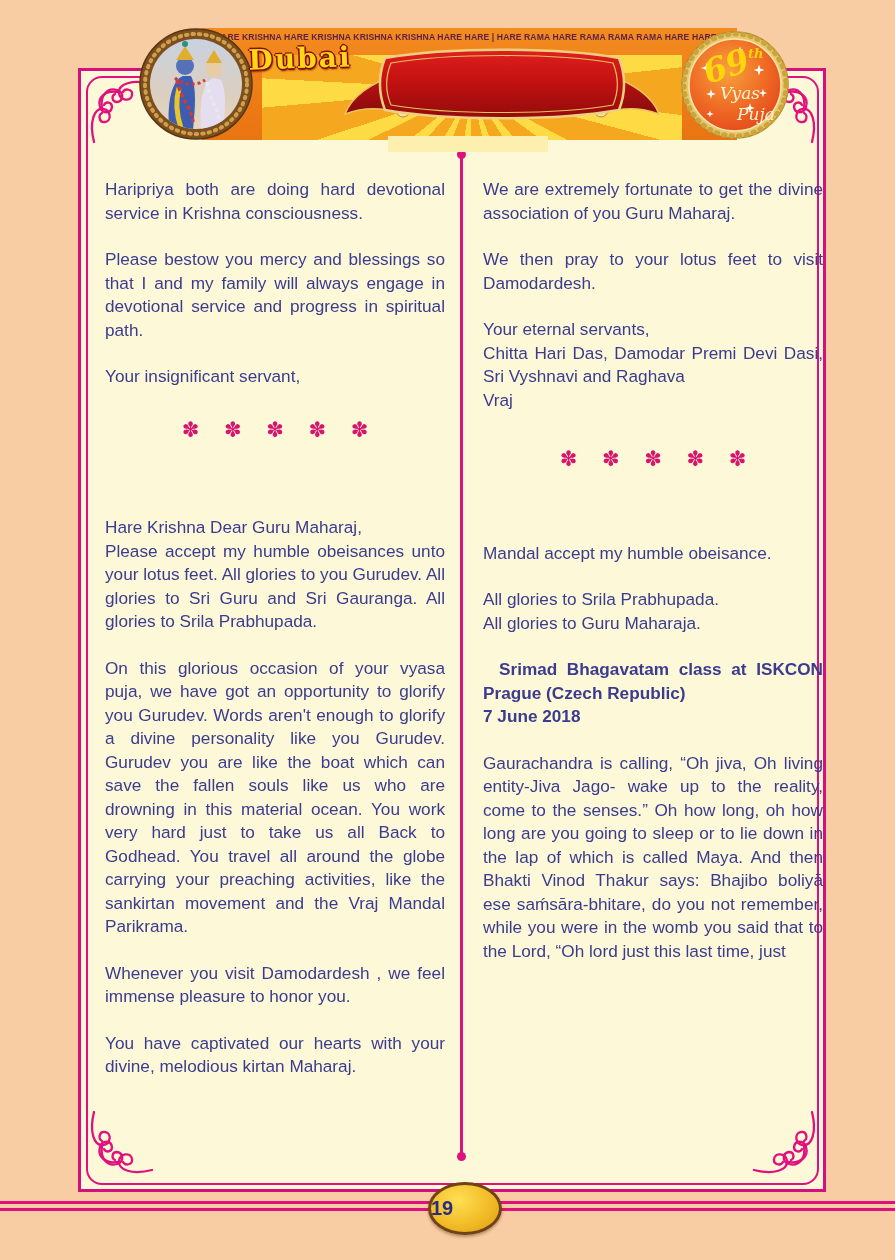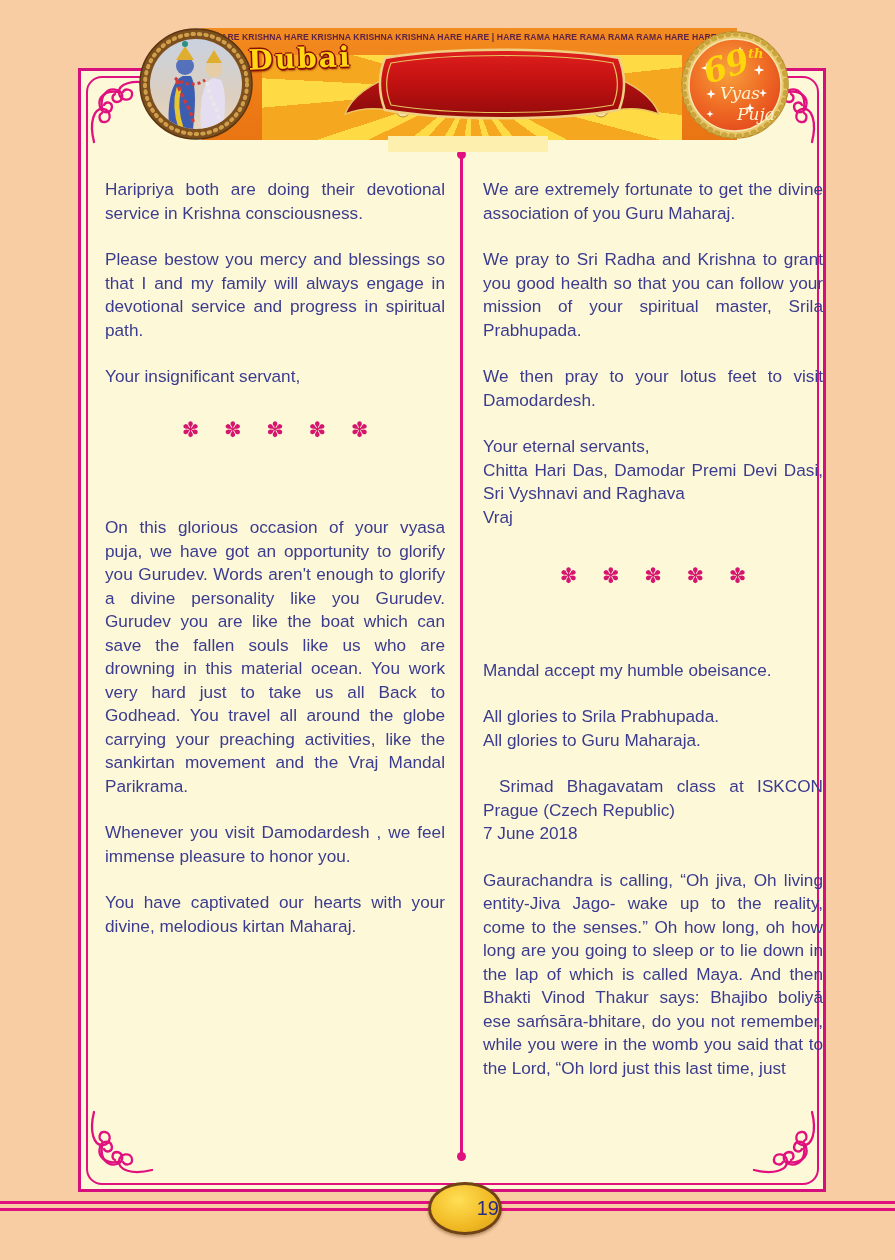--- a/index.html
+++ b/index.html
@@ -59,43 +59,43 @@
   .medallion { position:absolute; left:139px; top:28px; width:114px; height:112px; z-index:6; }
   .badge     { position:absolute; left:680px; top:30px; width:110px; height:110px; z-index:6; }
   
   .col {
     position:absolute; top:178px; width:340px; z-index:5;
     color:#3b3b8f; font-size:17.2px; line-height:23.5px; text-align:justify;
   }
   .col p { margin:0 0 23px 0; white-space:pre-line; }
   .col-left  { left:105px; }
   .col-right { left:483px; }
-  .indent-first { text-indent:16px; }
+  .indent-first { text-indent:16px;font-weight:bold; }
   .stars {
     text-align:center; color:#d6156e; font-size:21px; letter-spacing:9px;
     text-indent:9px; font-family:"DejaVu Sans",sans-serif;
   }
   .stars-left  { margin:30px 0 74px 0; }
   .stars-right { margin:36px 0 70px 0; }
   
   .divider { position:absolute; left:460px; top:154px; width:3px; height:1002px;
              background:#e0107e; z-index:3; }
   .divider-dot { position:absolute; left:457px; width:9px; height:9px;
                  border-radius:50%; background:#e0107e; z-index:3; }
   .dot-top { top:150px; } .dot-bottom { top:1152px; }
   
   .bottom-line { position:absolute; left:0; width:895px; background:#e0107e; z-index:2; }
   .bl-1 { top:1201px; height:3px; }
   .bl-2 { top:1208px; height:2.5px; }
   .page-number-oval {
     position:absolute; left:428px; top:1182px; width:68px; height:47px;
     border-radius:50%; border:3.5px solid #6f4316;
     background:radial-gradient(ellipse at 40% 32%, #ffdf55 0%, #f2bc27 55%, #d99d12 100%);
-    display:flex; align-items:center; justify-content:flex-end;
-    color:#2b2b80; font-weight:normal; font-size:20px; z-index:9;
+    display:flex; align-items:center; justify-content:flex-start;
+    color:#2b2b80; font-weight:bold; font-size:20px; z-index:9;
     box-shadow:0 2px 3px rgba(90,50,10,0.4);
   }
 </style>
 </head>
 <body>
 
 <div class="page">
 
   <div class="paper"></div>
   <div class="paper-inner"></div>
@@ -211,32 +211,33 @@
     <text x="68" y="28" font-family="DejaVu Serif, Liberation Serif, serif" font-size="13" font-style="italic" font-weight="bold" fill="#ffd60a">th</text>
     <text x="40" y="69" font-family="DejaVu Serif, Liberation Serif, serif" font-size="17" font-style="italic" fill="#fdf2cf">Vyas</text>
     <text x="57" y="90" font-family="DejaVu Serif, Liberation Serif, serif" font-size="17" font-style="italic" fill="#fdf2cf">Puja</text>
   </svg>
 
   <div class="divider"></div>
   <div class="divider-dot dot-top"></div>
   <div class="divider-dot dot-bottom"></div>
 
   <div class="col col-left">
-    <p>Haripriya both are doing their devotional service in Krishna consciousness.</p>
+    <p>Haripriya both are doing hard devotional service in Krishna consciousness.</p>
     <p>Please bestow you mercy and blessings so that I and my family will always engage in devotional service and progress in spiritual path.</p>
     <p>Your insignificant servant,</p>
     <div class="stars stars-left">✽ ✽ ✽ ✽ ✽</div>
+    <p>Hare Krishna Dear Guru Maharaj,
+Please accept my humble obeisances unto your lotus feet. All glories to you Gurudev. All glories to Sri Guru and Sri Gauranga. All glories to Srila Prabhupada.</p>
     <p>On this glorious occasion of your vyasa puja, we have got an opportunity to glorify you Gurudev. Words aren't enough to glorify a divine personality like you Gurudev. Gurudev you are like the boat which can save the fallen souls like us who are drowning in this material ocean. You work very hard just to take us all Back to Godhead. You travel all around the globe carrying your preaching activities, like the sankirtan movement and the Vraj Mandal Parikrama.</p>
     <p>Whenever you visit Damodardesh , we feel immense pleasure to honor you.</p>
     <p>You have captivated our hearts with your divine, melodious kirtan Maharaj.</p>
   </div>
 
   <div class="col col-right">
     <p>We are extremely fortunate to get the divine association of you Guru Maharaj.</p>
-    <p>We pray to Sri Radha and Krishna to grant you good health so that you can follow your mission of your spiritual master, Srila Prabhupada.</p>
     <p>We then pray to your lotus feet to visit Damodardesh.</p>
     <p>Your eternal servants,
 Chitta Hari Das, Damodar Premi Devi Dasi, Sri Vyshnavi and Raghava
 Vraj</p>
     <div class="stars stars-right">✽ ✽ ✽ ✽ ✽</div>
     <p>Mandal accept my humble obeisance.</p>
     <p>All glories to Srila Prabhupada.
 All glories to Guru Maharaja.</p>
     <p class="indent-first">Srimad Bhagavatam class at ISKCON Prague (Czech Republic)
 7 June  2018</p>

